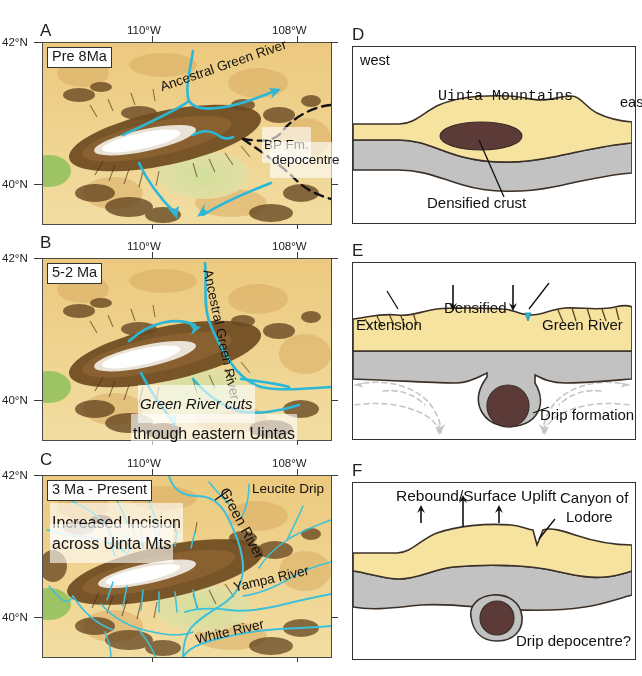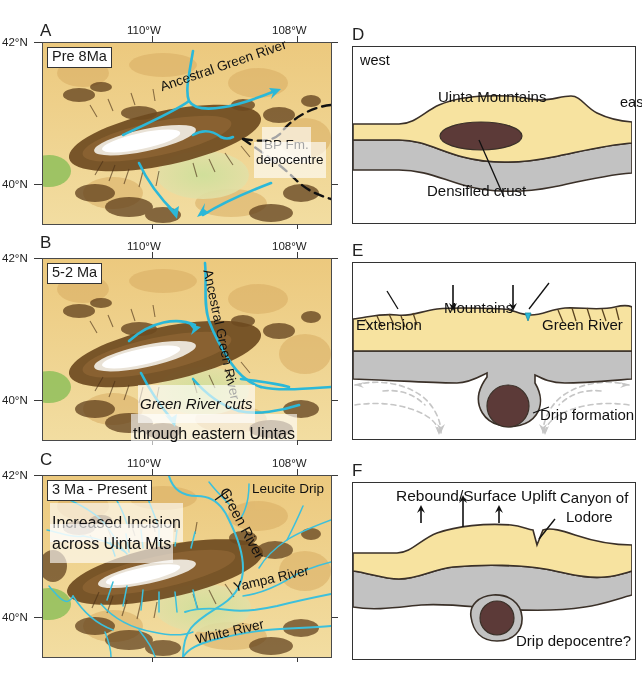--- a/index.html
+++ b/index.html
@@ -137,21 +137,21 @@
 
       <svg style="position:absolute;left:0;top:0;" width="288" height="181" viewBox="0 0 288 181">
         <path d="M288 62 C268 64, 248 76, 238 90 C228 100, 214 98, 200 96" fill="none" stroke="#111" stroke-width="2.4" stroke-dasharray="9 6" stroke-linecap="round"></path>
         <path d="M200 96 C214 106, 236 120, 252 136 C262 146, 274 152, 288 156" fill="none" stroke="#111" stroke-width="2.4" stroke-dasharray="9 6" stroke-linecap="round"></path>
       </svg>
     </div>
 
     <div class="agebox" style="left:47px;top:47px;">Pre 8Ma</div>
     <div class="maptext" style="left:158px;top:80px;transform:rotate(-19deg);transform-origin:left top;font-size:13.5px;">Ancestral Green River</div>
     <div class="maptext sh" style="left:262px;top:127px;font-size:13.5px;">BP Fm.</div>
-    <div class="maptext sh" style="left:254px;top:142px;font-size:13.5px;">depocentre</div>
+    <div class="maptext sh" style="left:270px;top:142px;font-size:13.5px;">depocentre</div>
   </div>
 
   <div class="panel">
     <div class="panel-letter" style="left:40px;top:234px;">B</div>
 
     <div class="axlab" style="left:2px;top:252px;">42°N</div>
     <div class="axlab" style="left:2px;top:394px;">40°N</div>
     <div class="axlab" style="left:127px;top:240px;">110°W</div>
     <div class="axlab" style="left:272px;top:240px;">108°W</div>
 
@@ -374,22 +374,22 @@
                  C86 104, 70 93, 46 93 L0 93 Z" fill="#f7e3a0" stroke="#3a3028" stroke-width="1.6"></path>
 
         <ellipse cx="128" cy="89" rx="41" ry="14" fill="#5c3a38" stroke="#3a3028" stroke-width="1.2"></ellipse>
 
         <path d="M126 93 L151 150" stroke="#111" stroke-width="1.3" fill="none"></path>
       </svg>
     </div>
 
     <div class="xstext" style="left:360px;top:52px;">west</div>
     <div class="xstext" style="left:620px;top:52px;margin-top:42px;">east</div>
-    <div class="xstext" style="left:438px;top:88px;font-size:15px;">Uinta Mountains</div>
-    <div class="xstext" style="left:427px;top:182px;font-size:15px;">Densified crust</div>
+    <div class="xstext" style="left:438px;top:88px;font-size:15px;font-family:Liberation Mono, monospace;">Uinta Mountains</div>
+    <div class="xstext" style="left:427px;top:194px;font-size:15px;">Densified crust</div>
   </div>
 
   <div class="panel">
     <div class="panel-letter" style="left:352px;top:242px;">E</div>
 
     <div class="xsbox" style="left:352px;top:262px;width:282px;height:176px;">
       <svg width="279" height="173" viewBox="0 0 279 173">
 
         <g fill="none" stroke="#c6c6c6" stroke-width="1.6" stroke-dasharray="5 4" stroke-linecap="round">
           <path d="M2 122 C26 116, 52 120, 70 134 C82 144, 88 158, 88 170"></path>
@@ -440,21 +440,21 @@
             <path d="M160 22 L160 44"></path>
         </g>
         <g fill="#111">
           <path d="M100 48 l-4 -8 4 3 4 -3 z"></path>
             <path d="M160 48 l-4 -8 4 3 4 -3 z"></path>
         </g>
       </svg>
     </div>
 
     <div class="xstext" style="left:356px;top:316px;font-size:15px;">Extension</div>
-    <div class="xstext" style="left:444px;top:299px;font-size:15px;">Mountains</div>
+    <div class="xstext" style="left:444px;top:299px;font-size:15px;">Densified</div>
     <div class="xstext" style="left:542px;top:316px;font-size:15px;">Green River</div>
     <div class="xstext" style="left:540px;top:406px;font-size:15px;">Drip formation</div>
   </div>
 
   <div class="panel">
     <div class="panel-letter" style="left:352px;top:462px;">F</div>
 
     <div class="xsbox" style="left:352px;top:482px;width:282px;height:176px;">
       <svg width="279" height="173" viewBox="0 0 279 173">
 

